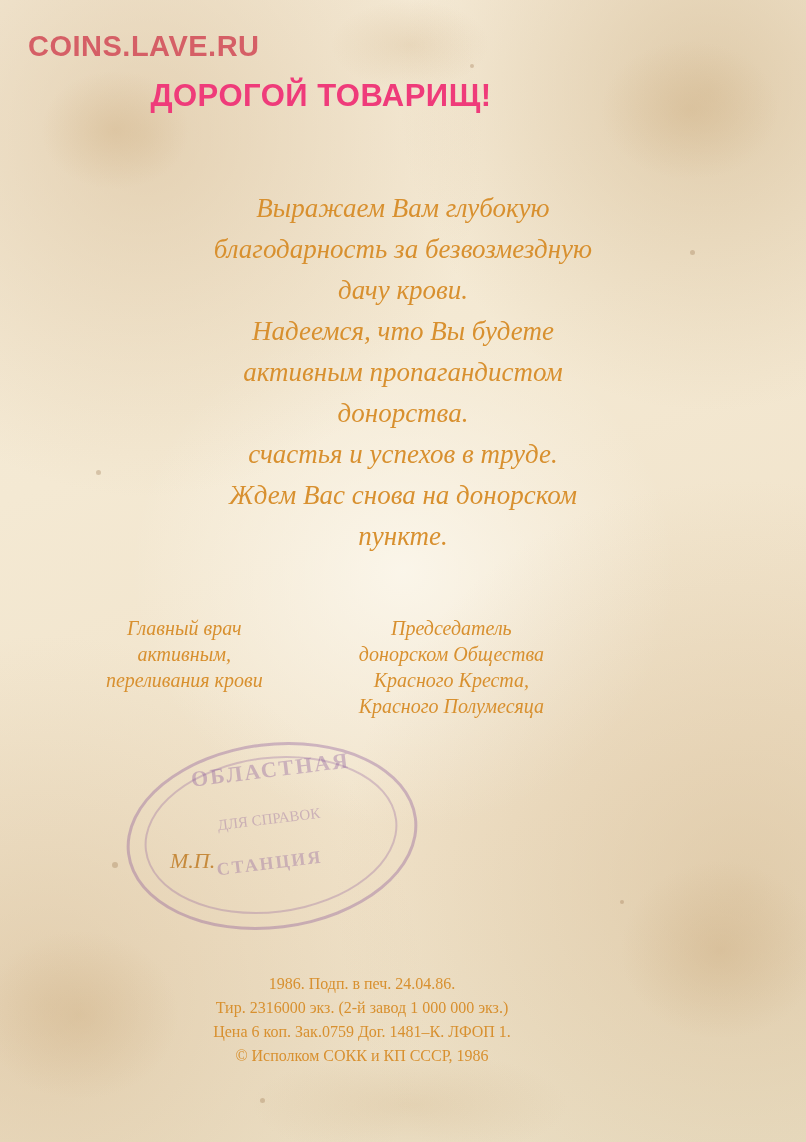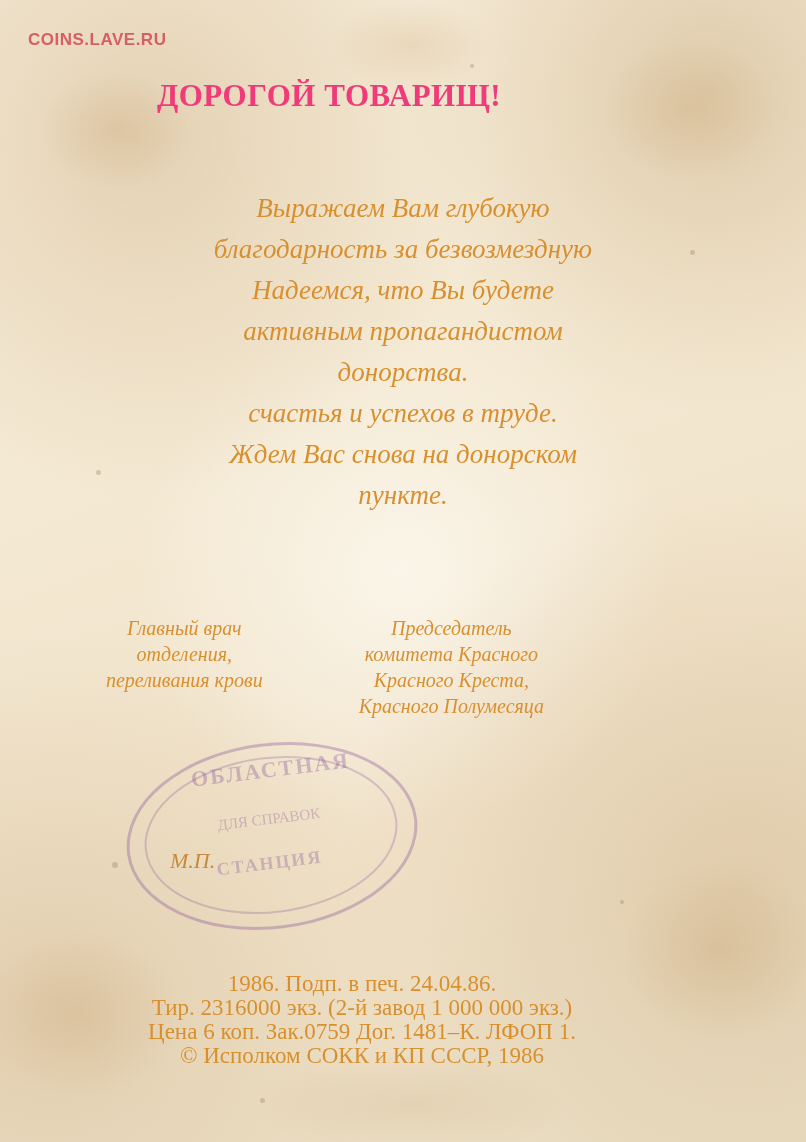--- a/index.html
+++ b/index.html
@@ -45,33 +45,33 @@
     background: rgba(150,110,70,0.30);
     pointer-events: none;
   }
 
   .watermark {
     position: absolute;
     left: 28px;
     top: 30px;
     font-family: "Liberation Sans", sans-serif;
     font-weight: bold;
-    font-size: 17px;
+    font-size: 29px;
     letter-spacing: 0.5px;
     color: #d4555f;
     opacity: 0.92;
   }
 
   .title {
     position: absolute;
     top: 78px;
-    left: 8px;
+    left: 0;
     width: 642px;
     text-align: center;
-    font-family: Liberation Serif, serif;
+    font-family: Liberation Sans, sans-serif;
     font-weight: bold;
     font-size: 31px;
     letter-spacing: 0.5px;
     color: #ef3b7a;
   }
 
   .body-text {
     position: absolute;
     top: 188px;
     left: 0;
@@ -178,21 +178,21 @@
     color: #c68a3c;
   }
 
   .imprint {
     position: absolute;
     top: 972px;
     left: 0;
     width: 724px;
     text-align: center;
     font-family: "Liberation Serif", serif;
-    font-size: 23px;
+    font-size: 16px;
     line-height: 24px;
     color: #d8902f;
   }
   .imprint .line { display: block; white-space: pre; }
 </style>
 </head>
 <body>
 
 <div class="page">
 
@@ -210,37 +210,38 @@
   <div class="speck" style="left:470px; top:64px;   width:4px;  height:4px;"></div>
   <div class="speck" style="left:260px; top:1098px; width:5px;  height:5px;"></div>
 
   <div class="watermark">COINS.LAVE.RU</div>
 
   <div class="title">ДОРОГОЙ ТОВАРИЩ!</div>
 
   <div class="body-text">
     <span class="line">Выражаем Вам глубокую</span>
     <span class="line">благодарность за безвозмездную</span>
+    <span class="line">дачу крови.</span>
     <span class="line">Надеемся, что Вы будете</span>
     <span class="line">активным пропагандистом</span>
     <span class="line">донорства.</span>
     <span class="line">счастья и успехов в труде.</span>
     <span class="line">Ждем Вас снова на донорском</span>
     <span class="line">пункте.</span>
   </div>
 
   <div class="signers">
     <div class="signer">
       <span class="line">Главный врач</span>
-      <span class="line">отделения,</span>
+      <span class="line">активным,</span>
       <span class="line">переливания крови</span>
     </div>
     <div class="signer">
       <span class="line">Председатель</span>
-      <span class="line">комитета Красного</span>
+      <span class="line">донорском Общества</span>
       <span class="line">Красного Креста,</span>
       <span class="line">Красного Полумесяца</span>
     </div>
   </div>
 
   <div class="stamp">
     <div class="ring"></div>
     <div class="ring2"></div>
     <div class="txt">ОБЛАСТНАЯ</div>
     <div class="center">ДЛЯ СПРАВОК</div>

